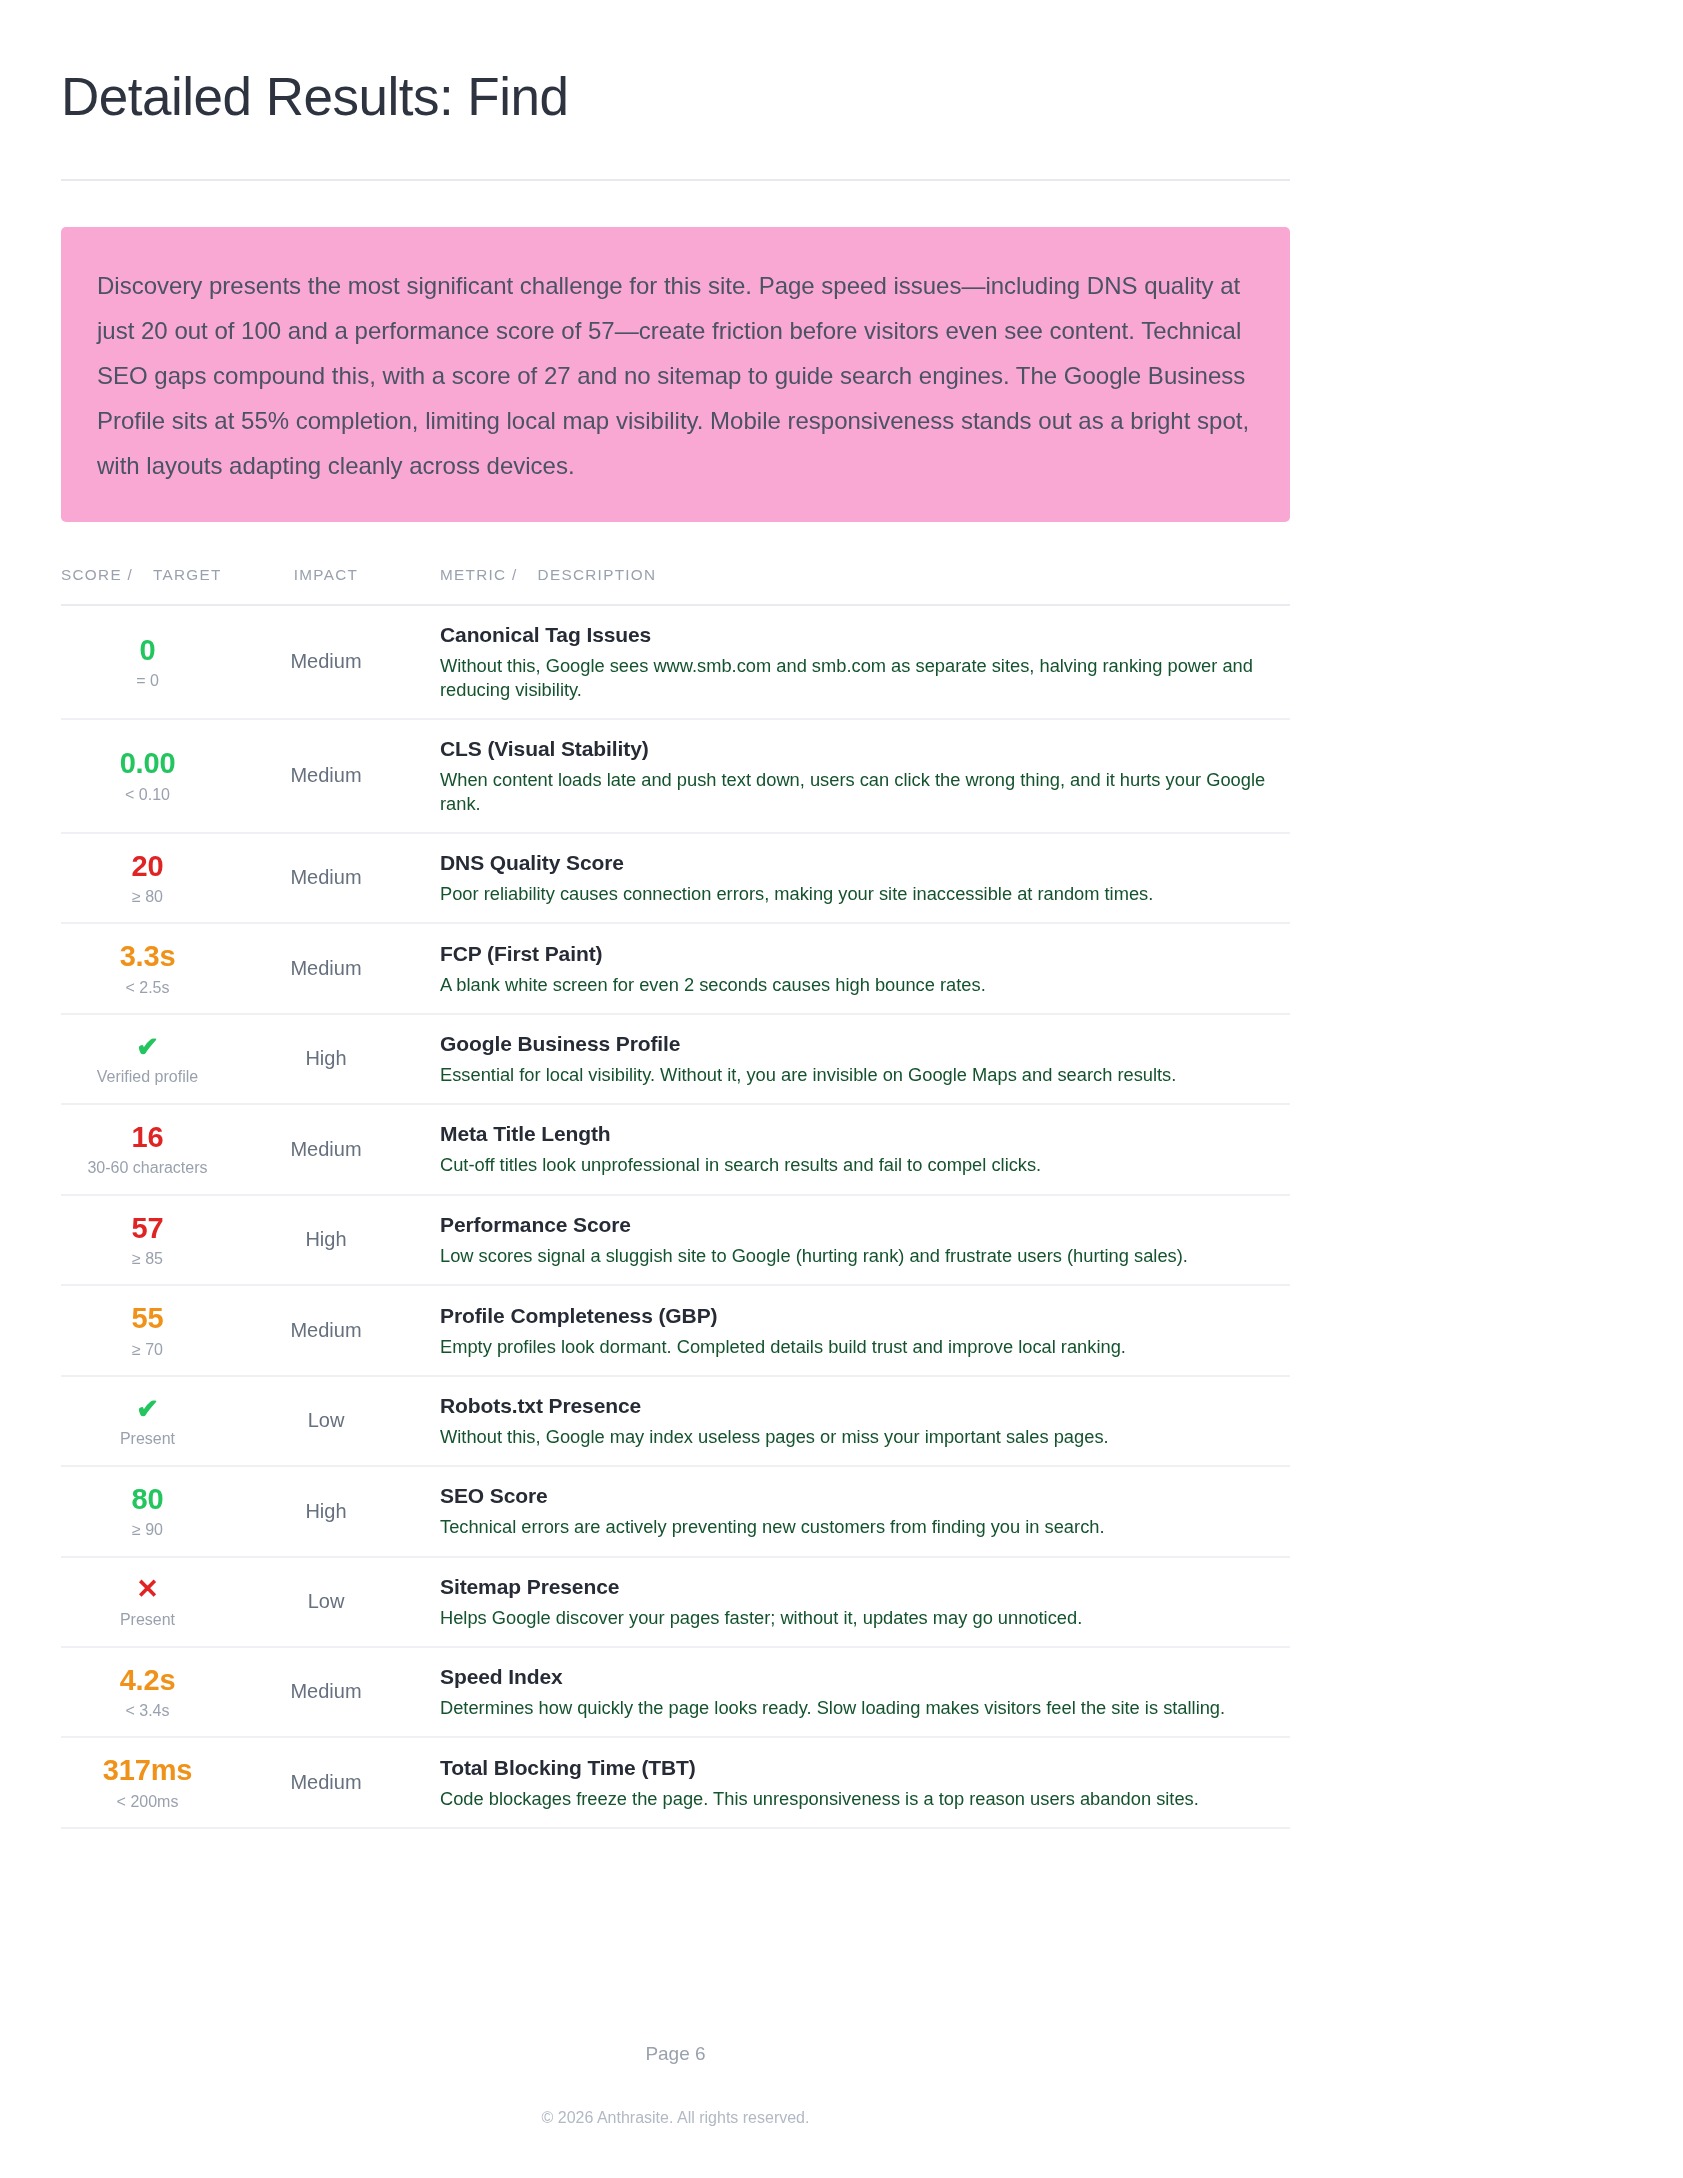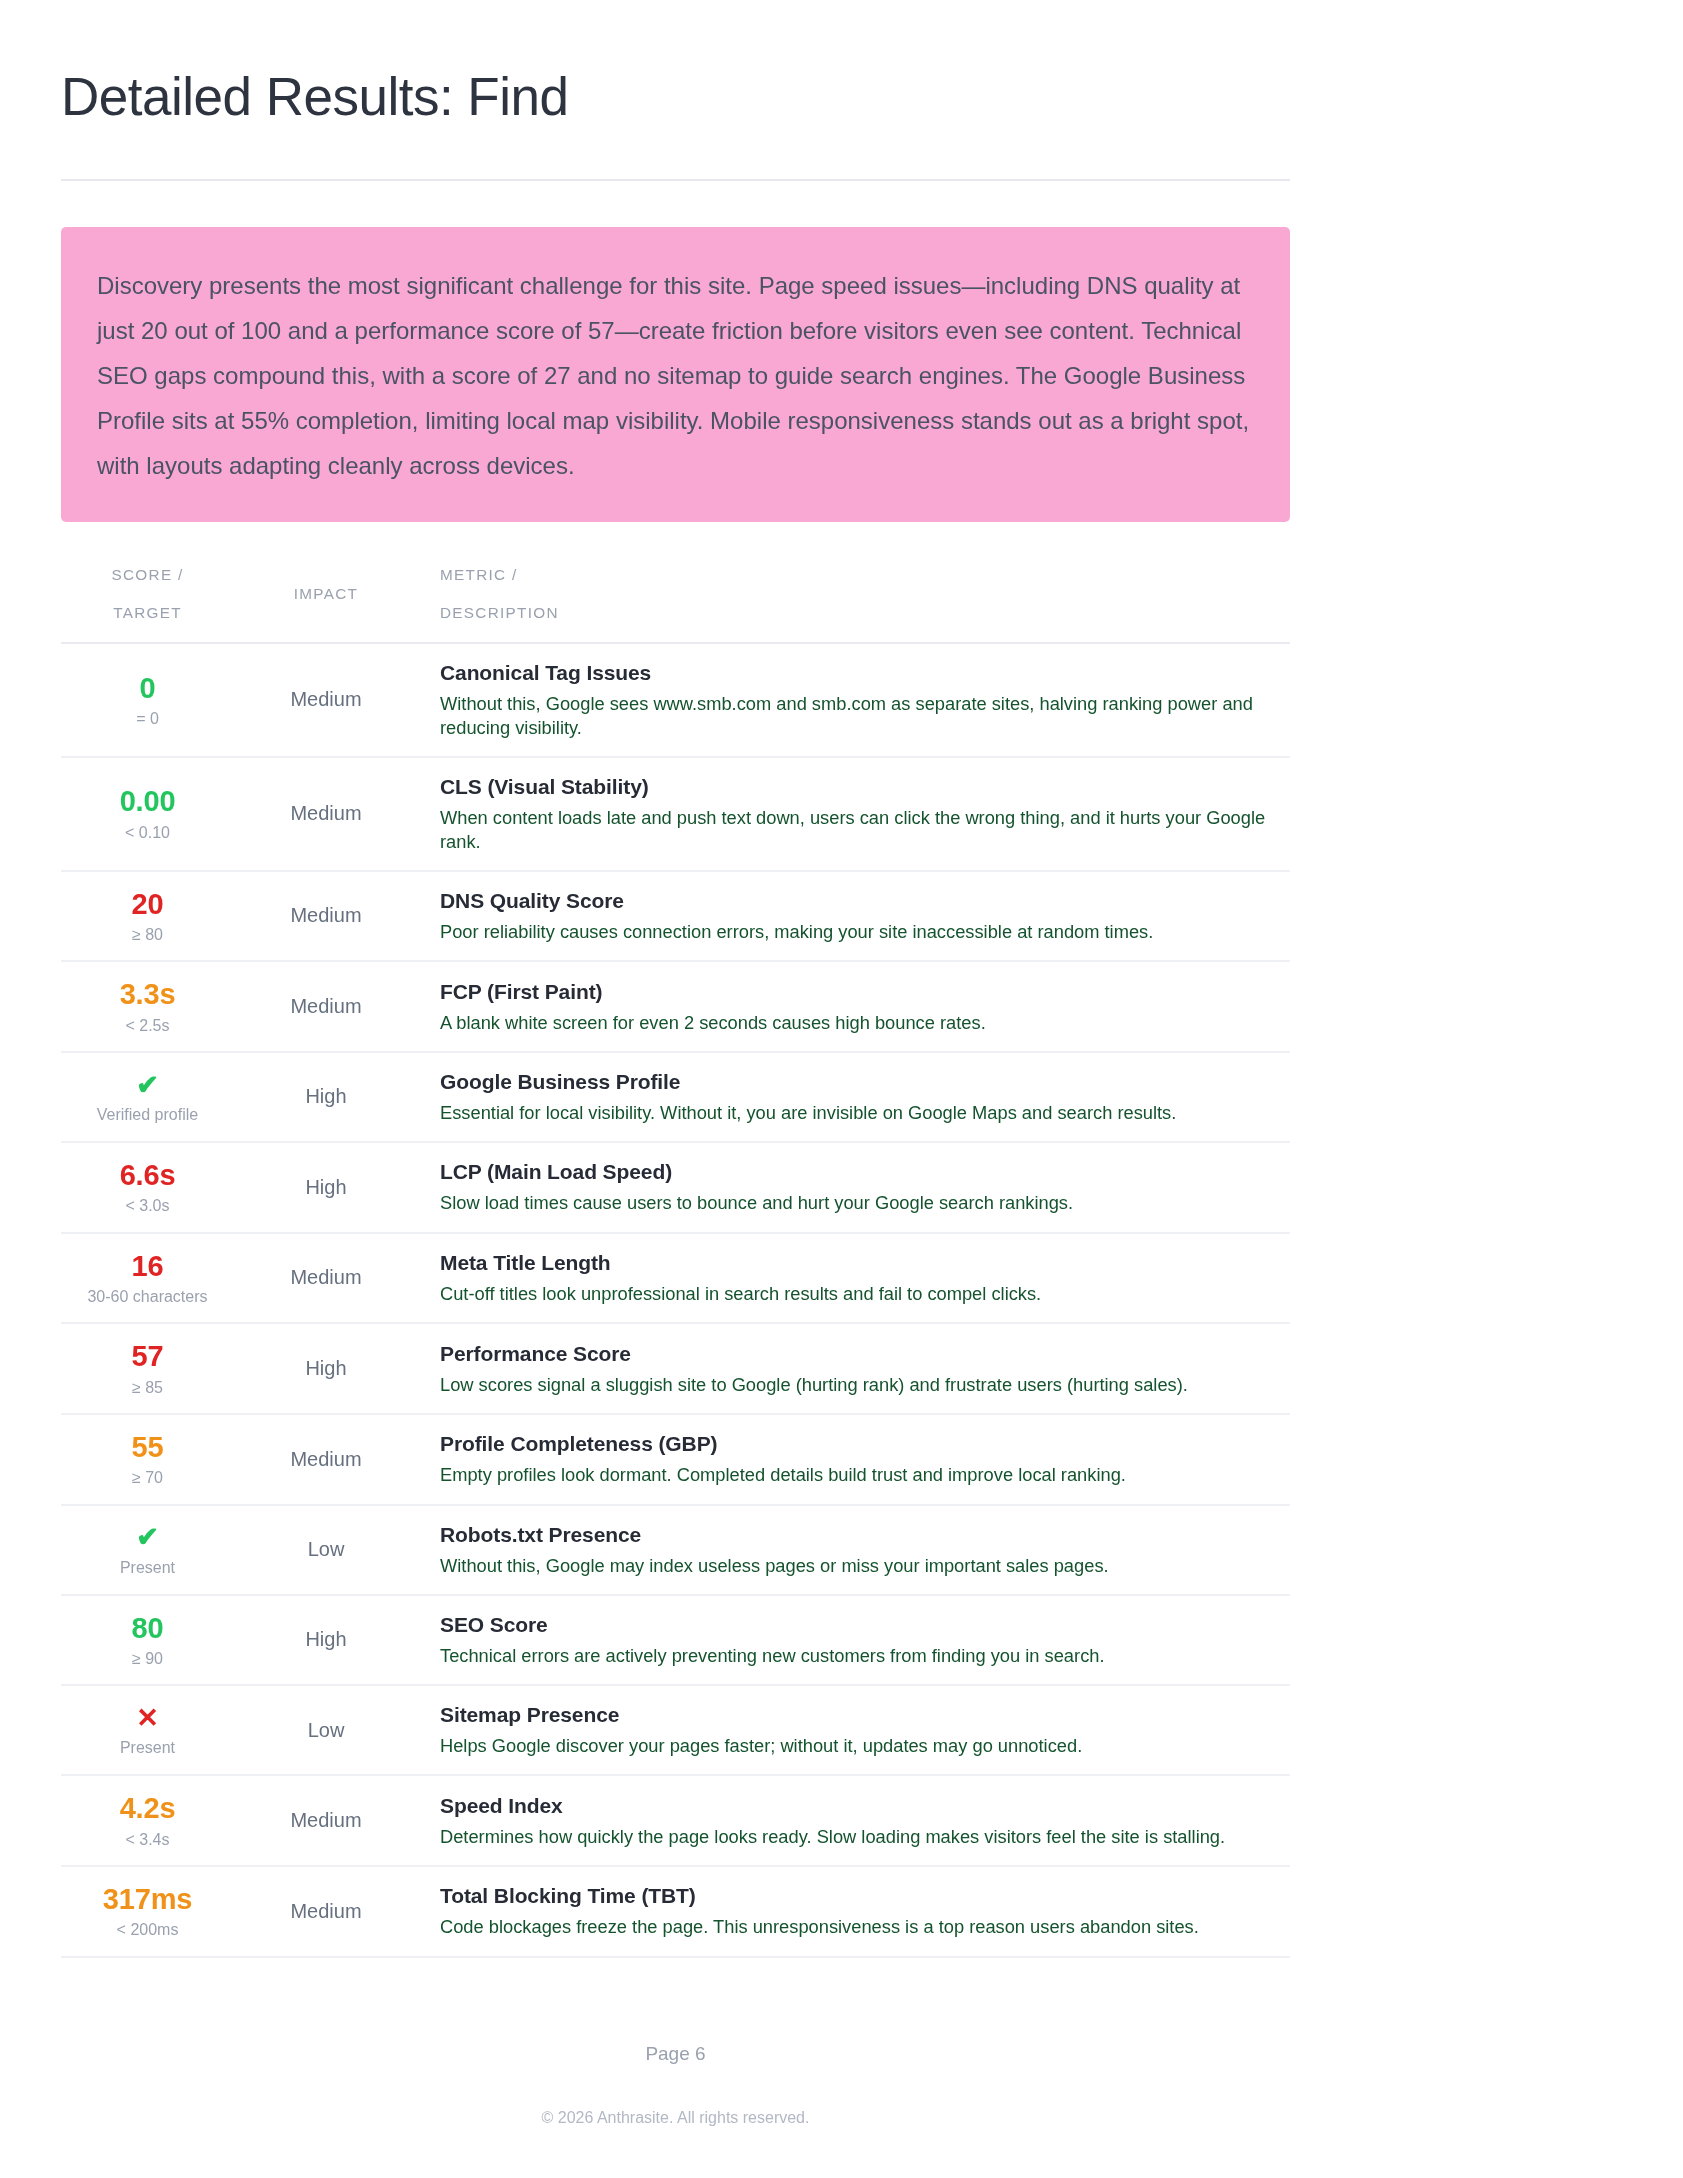--- a/index.html
+++ b/index.html
@@ -79,21 +79,21 @@
     color: #9aa1ae;
     text-transform: uppercase;
   }
 
   th.th-score  { text-align: center; }
   th.th-impact { text-align: center; }
   th.th-metric { text-align: left; padding-left: 22px; }
 
   .th-stack {
     display: flex;
-    flex-direction: column;
+    flex-direction: row;
     gap: 20px;
   }
   .th-mid {
     display: block;
   }
 
   tbody tr { border-bottom: 2px solid #eef0f4; }
   tbody tr:last-child { border-bottom: 2px solid #eef0f4; }
 
   tbody td {
@@ -257,31 +257,20 @@
             <div class="score-target">Verified profile</div>
           </td>
           <td class="cell-impact">High</td>
           <td class="cell-metric">
             <div class="metric-name">Google Business Profile</div>
             <div class="metric-desc">Essential for local visibility. Without it, you are invisible on Google Maps and search results.</div>
           </td>
         </tr>
         <tr>
           <td class="cell-score">
-            <div class="score-value c-bad">6.6s</div>
-            <div class="score-target">&lt; 3.0s</div>
-          </td>
-          <td class="cell-impact">High</td>
-          <td class="cell-metric">
-            <div class="metric-name">LCP (Main Load Speed)</div>
-            <div class="metric-desc">Slow load times cause users to bounce and hurt your Google search rankings.</div>
-          </td>
-        </tr>
-        <tr>
-          <td class="cell-score">
             <div class="score-value c-bad">16</div>
             <div class="score-target">30-60 characters</div>
           </td>
           <td class="cell-impact">Medium</td>
           <td class="cell-metric">
             <div class="metric-name">Meta Title Length</div>
             <div class="metric-desc">Cut-off titles look unprofessional in search results and fail to compel clicks.</div>
           </td>
         </tr>
         <tr>

